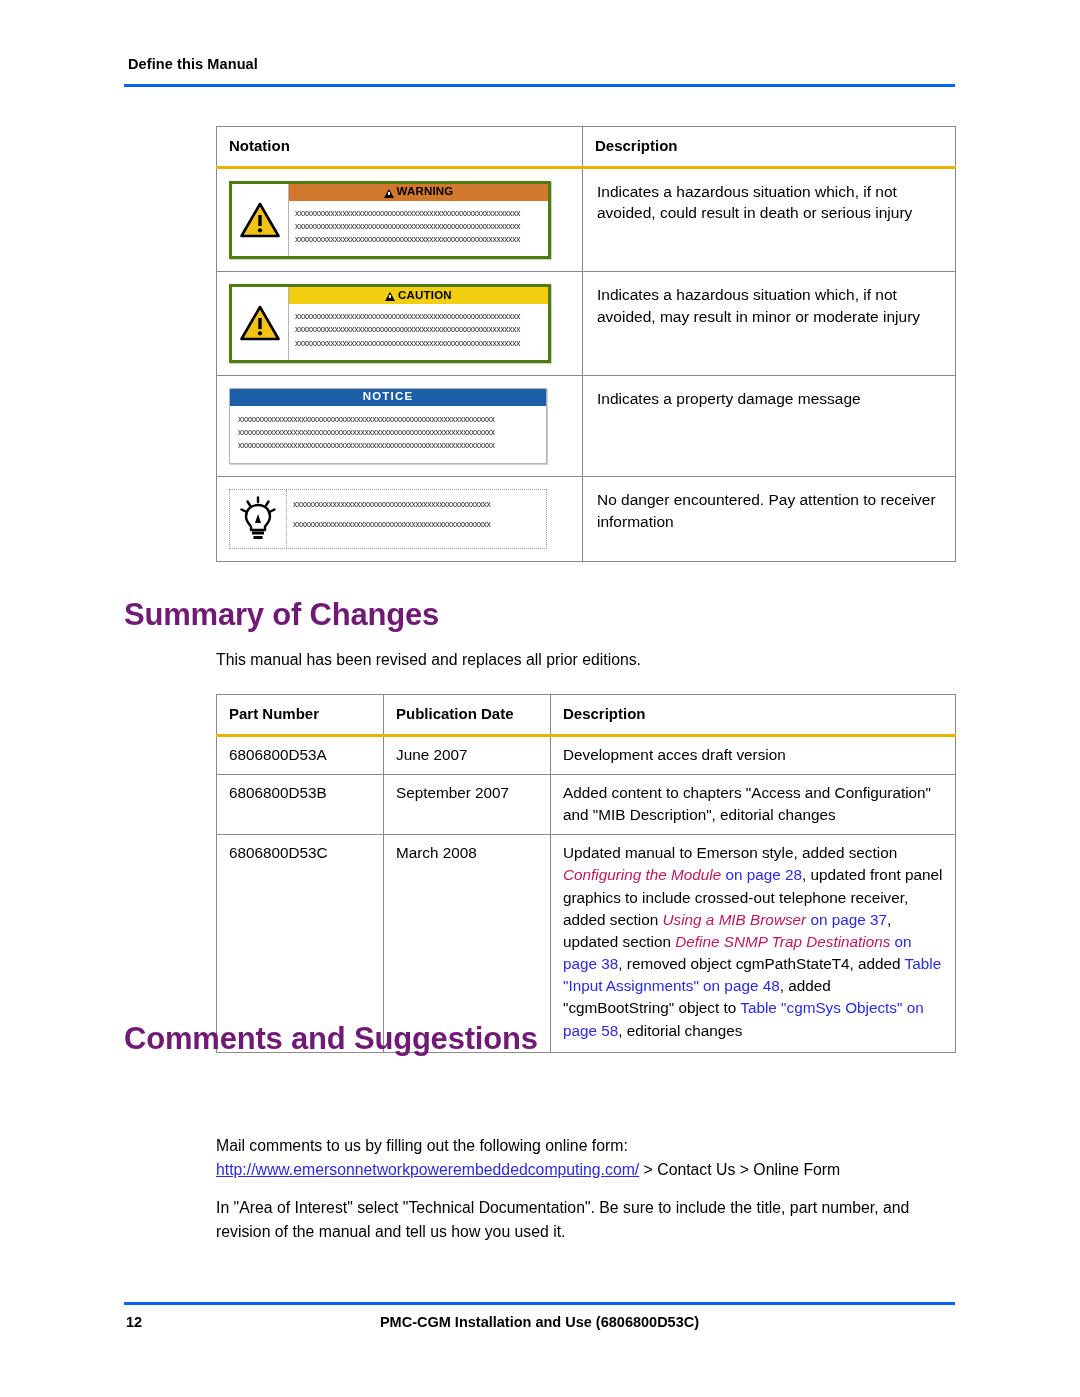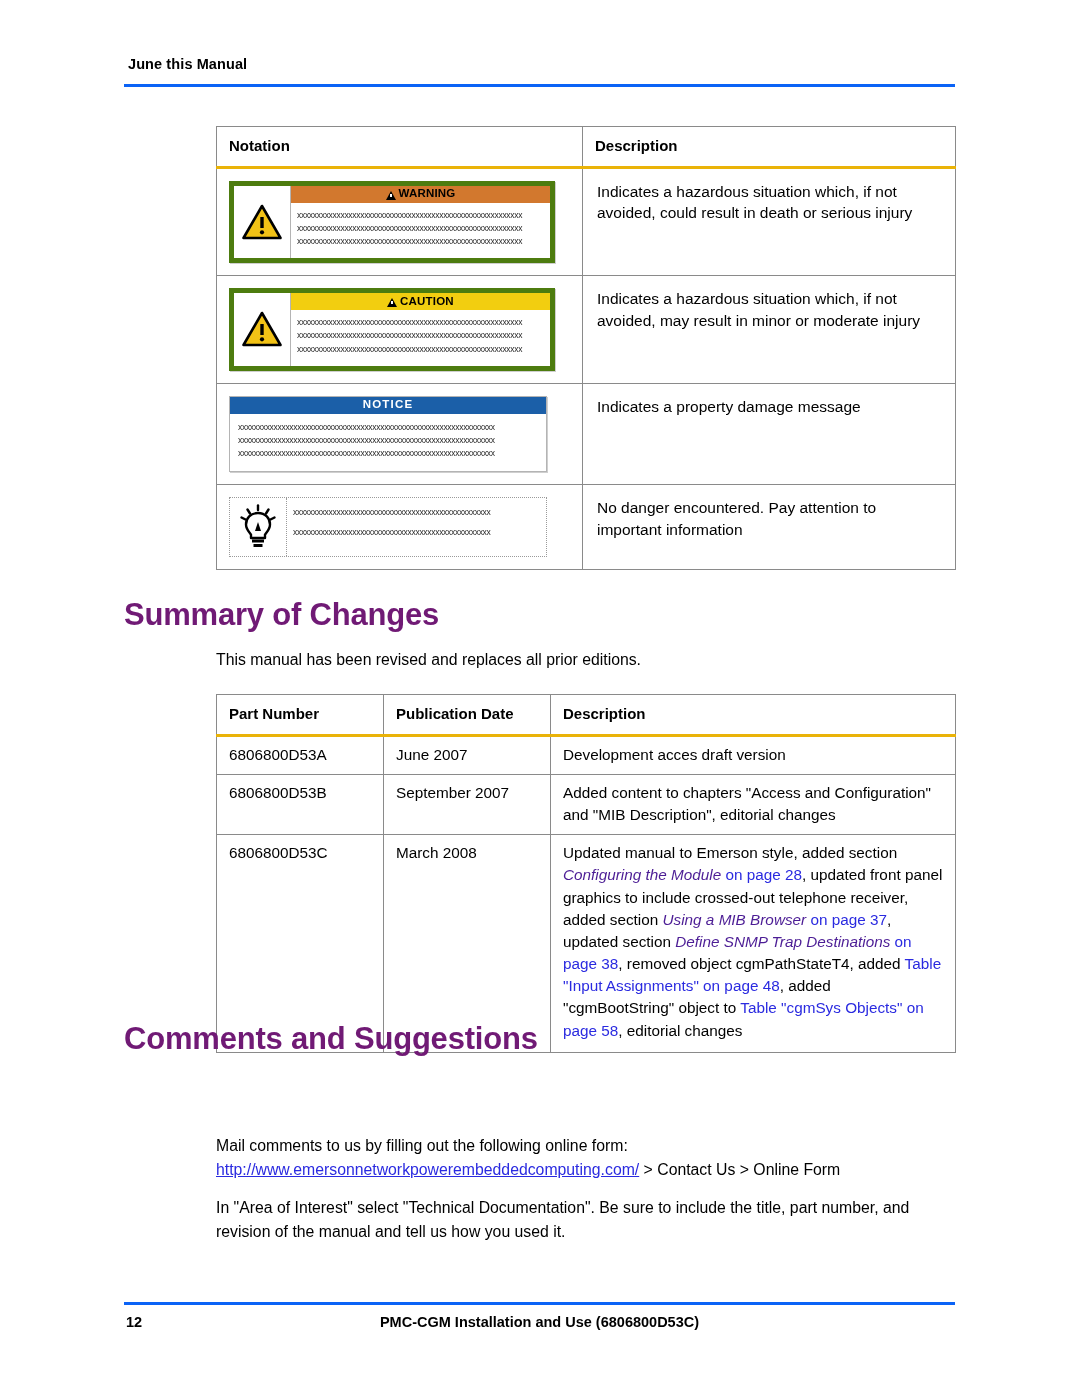--- a/index.html
+++ b/index.html
@@ -64,21 +64,21 @@
   
   #notation-table { left: 216px; top: 126px; width: 739px; }
   #notation-table col.c1 { width: 366px; }
   #notation-table col.c2 { width: 373px; }
   #notation-table td.notation-cell { padding: 12px 10px 12px 12px; }
   #notation-table td.desc-cell { padding: 12px 12px 12px 14px; }
 
   
   .alertbox {
     display: flex;
-    border: 5px solid #4d7c0f;
+    border: 3px solid #4d7c0f;
     background: #ffffff;
     box-shadow: 1px 1px 0 #cfcfcf;
     width: 316px;
   }
   .alert-ico {
     width: 56px;
     min-width: 56px;
     display: flex;
     align-items: center;
     justify-content: center;
@@ -172,21 +172,21 @@
   
   #changes-table { left: 216px; top: 694px; width: 739px; }
   #changes-table col.p1 { width: 167px; }
   #changes-table col.p2 { width: 167px; }
   #changes-table col.p3 { width: 405px; }
   #changes-table td { padding: 7px 10px 8px 12px; font-size: 15.3px; line-height: 1.45; }
   #changes-table th { padding-left: 12px; }
   #changes-table td.desc3 { padding-bottom: 10px; }
 
   .lnk { color: #2a2ae0; }
-  .lnk-i { color: #4c1d95; font-style: italic; }
+  .lnk-i { color: #be185d; font-style: italic; }
   .url-link {
     color: #2a2ae0;
     text-decoration: underline;
   }
 
   
   .ftr-rule {
     position: absolute;
     left: 124px;
     top: 1302px;
@@ -209,21 +209,21 @@
     text-align: center;
     font-size: 14.5px;
     font-weight: bold;
   }
 </style>
 </head>
 <body>
 
 <div class="page">
 
-  <div class="hdr">June this Manual</div>
+  <div class="hdr">Define this Manual</div>
   <div class="hdr-rule"></div>
 
   <table class="tbl" id="notation-table">
     <colgroup>
         <col class="c1">
         <col class="c2">
       </colgroup>
     <thead>
       <tr class="toprow">
         <th>Notation</th>
@@ -319,21 +319,21 @@
               </svg>
             </div>
             <div class="alert-body">
               <div class="alert-text">
                 <div class="xline">xxxxxxxxxxxxxxxxxxxxxxxxxxxxxxxxxxxxxxxxxxxxxxxxxx</div>
                 <div class="xline">xxxxxxxxxxxxxxxxxxxxxxxxxxxxxxxxxxxxxxxxxxxxxxxxxx</div>
               </div>
             </div>
           </div>
         </td>
-        <td class="desc-cell">No danger encountered. Pay attention to important information</td>
+        <td class="desc-cell">No danger encountered. Pay attention to receiver information</td>
       </tr>
     </tbody>
   </table>
 
   <div class="h1" id="summary-heading">Summary of Changes</div>
   <div class="body-par" id="summary-intro">This manual has been revised and replaces all prior editions.</div>
 
   <table class="tbl" id="changes-table">
     <colgroup>
         <col class="p1">

